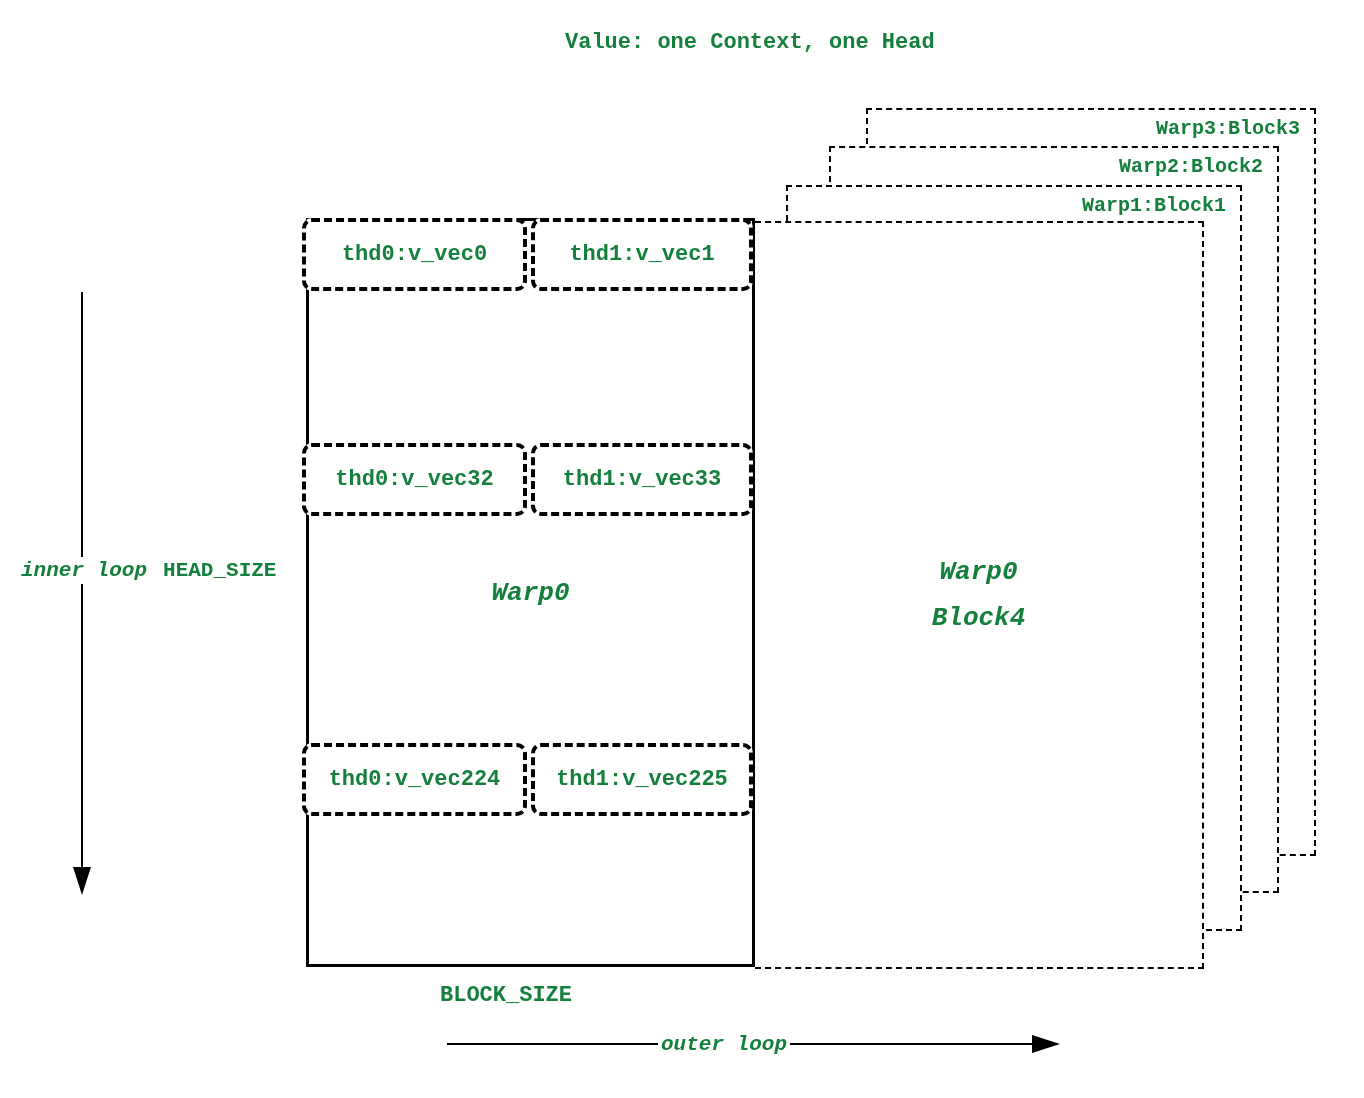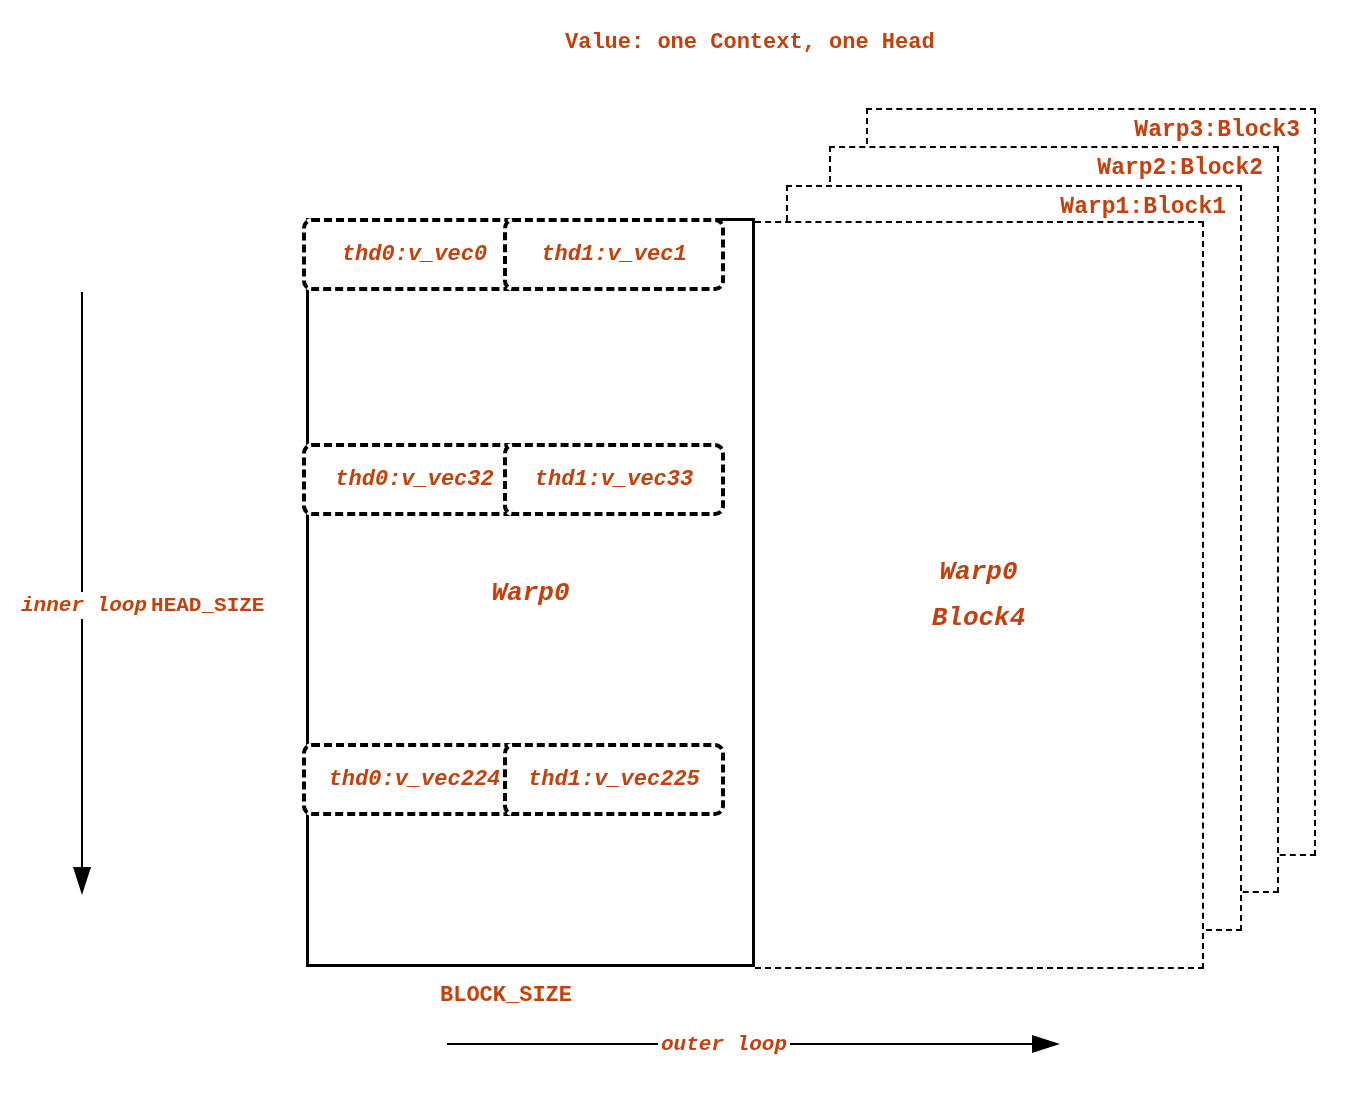--- a/index.html
+++ b/index.html
@@ -3,42 +3,42 @@
 <meta charset="utf-8">
 <style>
   html, body { margin: 0; padding: 0; background: #ffffff; }
   .canvas {
     position: relative;
     width: 1364px;
     height: 1098px;
     background: #ffffff;
     font-family: "Liberation Mono", "DejaVu Sans Mono", monospace;
     font-weight: 700;
-    color: #c2410c;
+    color: #15803d;
     overflow: hidden;
   }
   .abs { position: absolute; box-sizing: border-box; }
 
   .title {
     left: 565px; top: 30px;
     font-size: 22px; letter-spacing: 0;
     white-space: nowrap;
   }
 
   
   .stack {
     border: 2px dashed #000;
     background: #ffffff;
   }
   .block3 { left: 866px; top: 108px; width: 450px; height: 748px; z-index: 1; }
   .block2 { left: 829px; top: 146px; width: 450px; height: 747px; z-index: 2; }
   .block1 { left: 786px; top: 185px; width: 456px; height: 746px; z-index: 3; }
   .stack-label {
     position: absolute; top: 7px; right: 14px;
-    font-size: 23px; white-space: nowrap;
+    font-size: 20px; white-space: nowrap;
   }
 
   .block4 {
     left: 755px; top: 221px; width: 449px; height: 748px;
     border: 2px dashed #000; border-left: none;
     background: #ffffff; z-index: 4;
     display: flex; flex-direction: column;
     align-items: center; justify-content: center;
   }
   .main-rect {
@@ -53,36 +53,35 @@
     line-height: 46px; text-align: center; white-space: nowrap;
   }
 
   
   .cell {
     border: 4px dashed #000; border-radius: 10px;
     background: #ffffff; z-index: 6;
     display: flex; align-items: center; justify-content: center;
     font-size: 22px; white-space: nowrap;
     height: 73px;
-    font-style: italic;
   }
   .r1 { top: 218px; } .r2 { top: 443px; } .r3 { top: 743px; }
-  .c1 { left: 302px; width: 225px; } .c2 { left: 503px; width: 222px; }
+  .c1 { left: 302px; width: 225px; } .c2 { left: 531px; width: 222px; }
 
   
   .arrow-svg { z-index: 7; }
   .inner-arrow { left: 70px; top: 285px; }
   .outer-arrow { left: 440px; top: 1030px; }
 
   .line-label {
     z-index: 8; background: #ffffff;
     padding: 0 3px; white-space: nowrap;
     font-size: 21px; line-height: 27px;
   }
-  .inner-label { left: 18px; top: 592px; display: flex; gap: 4px; }
+  .inner-label { left: 18px; top: 557px; display: flex; gap: 16px; }
   .italic { font-style: italic; }
   .outer-label { left: 658px; top: 1031px; font-style: italic; }
 
   .block-size-label {
     left: 440px; top: 983px; font-size: 22px; white-space: nowrap;
   }
 </style>
 </head>
 <body>
 

